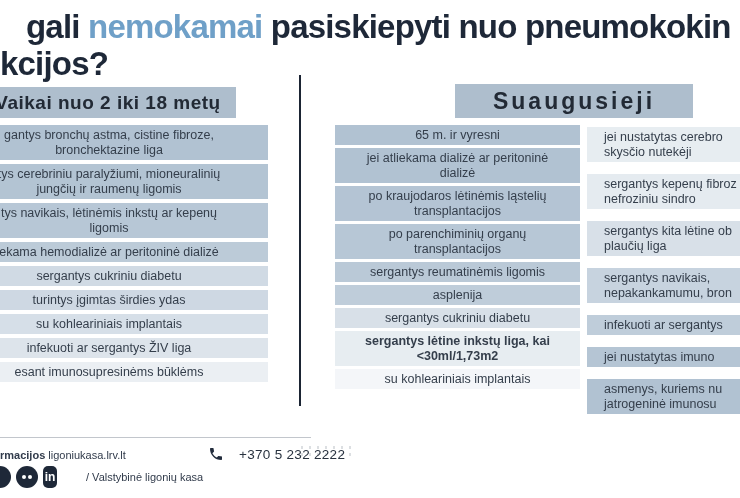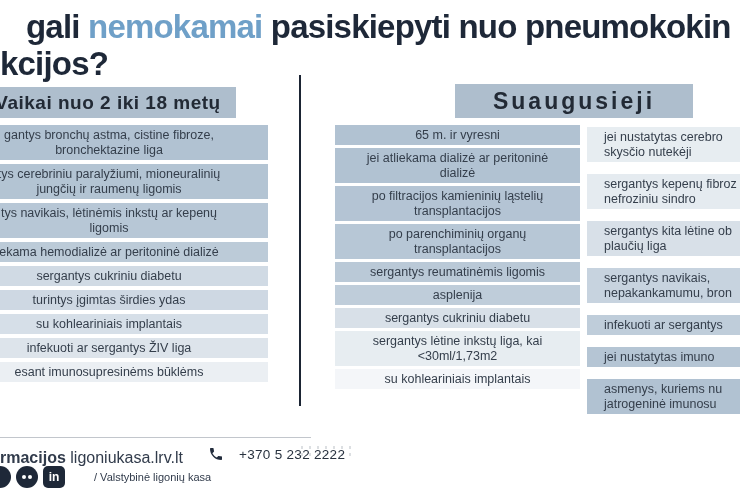--- a/index.html
+++ b/index.html
@@ -33,28 +33,28 @@
   }
   #col-adults2 .tile { text-align:left; padding-left:17px; }
   
   .divider { position:absolute; left:299px; top:75px; width:2px; height:331px; background:#1b2433; }
   
   .f-rule { position:absolute; left:0; top:437px; width:311px; height:1px; background:#c2c6cc; }
   .dots {
     position:absolute; left:298px; top:444px; width:58px; height:12px; opacity:.6;
     background:radial-gradient(circle, #c4c9cf 1.2px, transparent 1.4px) 0 0/8px 7px repeat;
   }
-  .f-info { position:absolute; left:0; top:449px; font-size:16px; color:#313b4b; white-space:nowrap; }
+  .f-info { position:absolute; left:0; top:449px; font-size:11px; color:#313b4b; white-space:nowrap; }
   .f-info b { font-weight:700; }
   .f-social { position:absolute; left:-11px; top:466px; display:flex; align-items:center; gap:5px; }
   .s-circle { width:22px; height:22px; border-radius:50%; background:var(--navy); position:relative; flex:0 0 auto; }
   .s-circle .dot { position:absolute; top:9px; width:4px; height:4px; border-radius:50%; background:#fff; }
   .s-circle .dot.d1 { left:5.5px; } .s-circle .dot.d2 { left:12px; }
   .s-square {
-    width:22px; height:22px; border-radius:5px; background:var(--navy); color:#fff;
+    width:14px; height:22px; border-radius:5px; background:var(--navy); color:#fff;
     font-weight:700; font-size:12px; line-height:22px; text-align:center; flex:0 0 auto;
   }
   .f-social-label { margin-left:24px; font-size:11px; color:#313b4b; white-space:nowrap; }
   .f-contact { position:absolute; display:flex; align-items:center; gap:15px; }
   #f-phone { left:208px; top:446px; }
   #f-email { left:222px; top:474px; }
   .f-contact .txt { font-size:13.5px; color:#28323f; letter-spacing:0.3px; white-space:nowrap; }
   .icn { display:block; }
 </style>
 </head>
@@ -104,37 +104,37 @@
     </div>
   <div class="col" id="col-adults1">
       <div class="tile" style="background-color: rgb(177, 194, 210);">
         <div>65 m. ir vyresni</div>
       </div>
       <div class="tile" style="background-color: rgb(177, 194, 210);">
         <div>jei atliekama dializė ar peritoninė</div>
         <div>dializė</div>
       </div>
       <div class="tile" style="background-color: rgba(177, 194, 210, 0.96);">
-        <div>po filtracijos kamieninių ląstelių</div>
+        <div>po kraujodaros lėtinėmis ląstelių</div>
         <div>transplantacijos</div>
       </div>
       <div class="tile" style="background-color: rgba(177, 194, 210, 0.92);">
         <div>po parenchiminių organų</div>
         <div>transplantacijos</div>
       </div>
       <div class="tile" style="background-color: rgba(177, 194, 210, 0.88);">
         <div>sergantys reumatinėmis ligomis</div>
       </div>
       <div class="tile" style="background-color: rgba(177, 194, 210, 0.82);">
         <div>asplenija</div>
       </div>
       <div class="tile" style="background-color: rgba(177, 194, 210, 0.5);">
         <div>sergantys cukriniu diabetu</div>
       </div>
-      <div class="tile" style="background-color: rgba(177, 194, 210, 0.3);">
+      <div class="tile" style="background-color: rgba(177, 194, 210, 0.3); font-weight: bold;">
         <div>sergantys lėtine inkstų liga, kai</div>
         <div>&lt;30ml/1,73m2</div>
       </div>
       <div class="tile" style="background-color: rgba(177, 194, 210, 0.14);">
         <div>su kohleariniais implantais</div>
       </div>
     </div>
   <div class="col" id="col-adults2">
       <div class="tile" style="background-color: rgba(177, 194, 210, 0.3);">
         <div>jei nustatytas cerebro</div>

